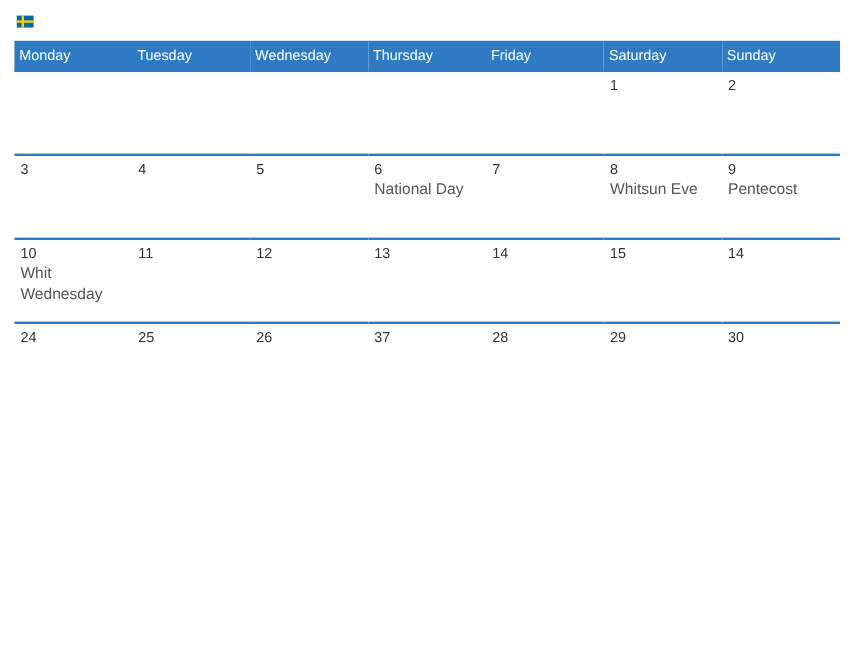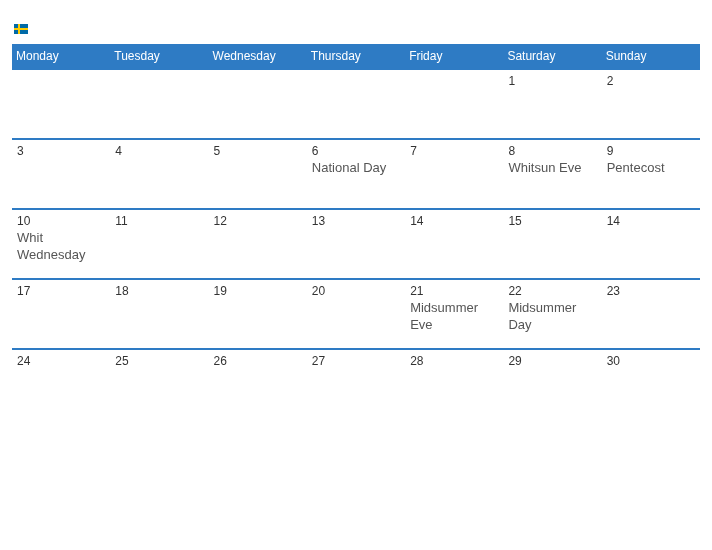--- a/index.html
+++ b/index.html
@@ -7,21 +7,21 @@
       width: 712px;
       height: 550px;
       background: #fff;
       font-family: Arial, sans-serif;
       overflow: hidden;
     }
     .page {
       width: 712px;
       height: 550px;
       background: #fff;
-      padding: 20px 12px 10px 12px;
+      padding: 10px 12px 10px 12px;
     }
     .header {
       display: flex;
       align-items: center;
       justify-content: space-between;
       margin-bottom: 8px;
     }
     .logo {
       display: flex;
       flex-direction: column;
@@ -204,55 +204,30 @@
           </td>
           <td>
             <span class="day-num">15</span>
           </td>
           <td>
             <span class="day-num">14</span>
           </td>
         </tr>
         <tr>
           <td>
-            <span class="day-num">17</span>
-          </td>
-          <td>
-            <span class="day-num">18</span>
-          </td>
-          <td>
-            <span class="day-num">19</span>
-          </td>
-          <td>
-            <span class="day-num">20</span>
-          </td>
-          <td>
-            <span class="day-num">21</span>
-            <span class="event">Midsummer Eve</span>
-          </td>
-          <td>
-            <span class="day-num">22</span>
-            <span class="event">Midsummer Day</span>
-          </td>
-          <td>
-            <span class="day-num">23</span>
-          </td>
-        </tr>
-        <tr>
-          <td>
             <span class="day-num">24</span>
           </td>
           <td>
             <span class="day-num">25</span>
           </td>
           <td>
             <span class="day-num">26</span>
           </td>
           <td>
-            <span class="day-num">27</span>
+            <span class="day-num">37</span>
           </td>
           <td>
             <span class="day-num">28</span>
           </td>
           <td>
             <span class="day-num">29</span>
           </td>
           <td>
             <span class="day-num">30</span>
           </td>

